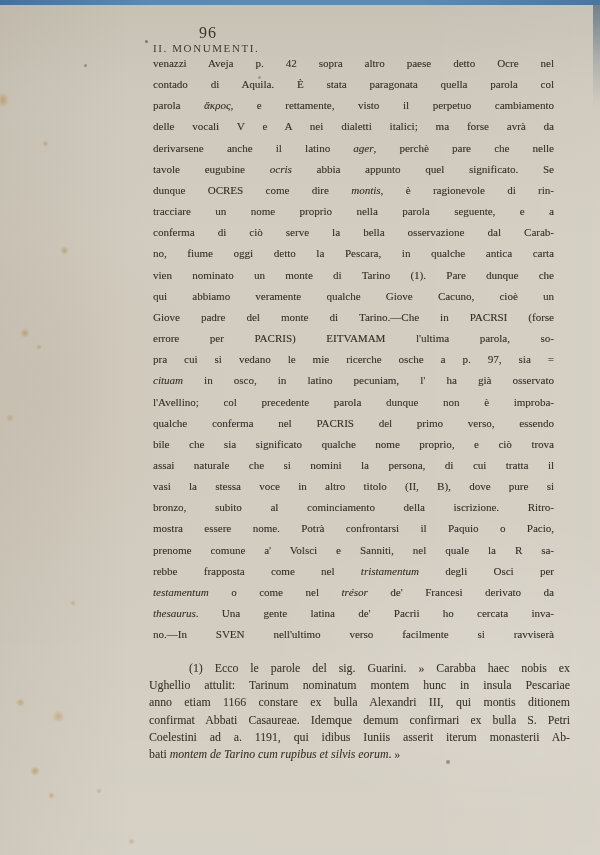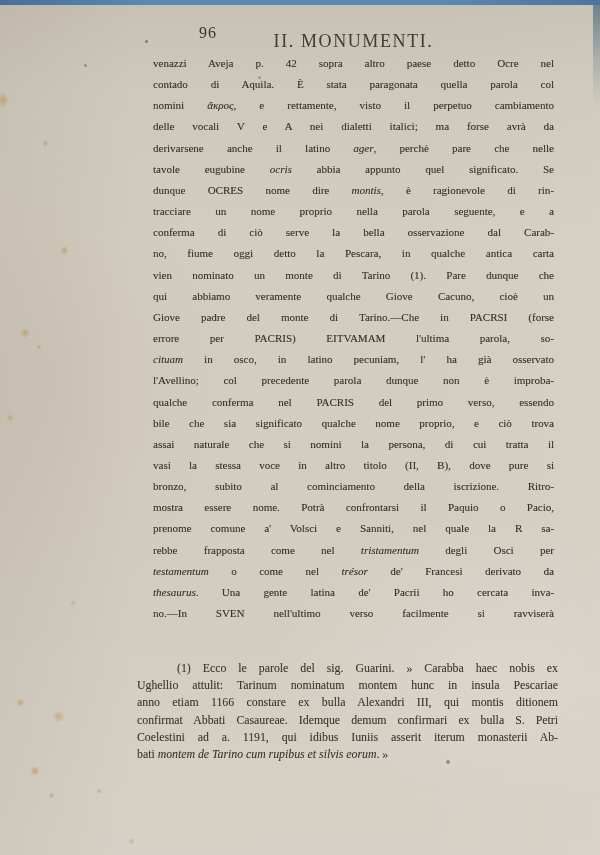--- a/index.html
+++ b/index.html
@@ -25,30 +25,30 @@
     background:linear-gradient(180deg,rgba(104,122,134,0.9),rgba(138,148,153,0.45) 55%,rgba(150,155,155,0) 100%);
   }
   .header{
     position:absolute;left:153px;top:24px;width:401px;height:20px;
   }
   .pgnum{
     position:absolute;left:14px;top:0;
     font-size:16px;letter-spacing:1px;color:#3a352c;margin-left:32px;
   }
   .rhead{
-    position:absolute;left:0;top:7px;width:100%;
-    text-align:center;font-size:18px;letter-spacing:1.6px;color:#413b31;
+    position:absolute;left:0;top:18px;width:100%;
+    text-align:left;font-size:11px;letter-spacing:1.6px;color:#413b31;
   }
   .bodytext{
     position:absolute;left:153px;top:53px;width:401px;
     font-size:11px;line-height:21.15px;
     text-shadow:0.3px 0.3px 0 rgba(52,45,36,0.32);
   }
   .footnote{
-    position:absolute;left:137px;top:660px;width:421px;
+    position:absolute;left:149px;top:660px;width:421px;
     font-size:11.8px;line-height:17.2px;
     color:#3b352c;
     text-shadow:0.2px 0.2px 0 rgba(52,45,36,0.25);
   }
   .footnote .tline:first-child{text-indent:40px;}
   .tline{
     text-align:justify;
     -moz-text-align-last:justify;
     text-align-last:justify;
     white-space:normal;
@@ -66,32 +66,33 @@
   <div class="right-strip"></div>
 
   <div class="header">
     <span class="pgnum">96</span>
     <span class="rhead">II. MONUMENTI.</span>
   </div>
 
   <div class="bodytext">
       <div class="tline"><span>venazzi Aveja p. 42 sopra altro paese detto Ocre nel</span></div>
       <div class="tline"><span>contado di Aquila. È stata paragonata quella parola col</span></div>
-      <div class="tline"><span>nomini </span><span class="it">ἄκρος</span><span>, e rettamente, visto il perpetuo cambiamento</span></div>
+      <div class="tline"><span>parola </span><span class="it">ἄκρος</span><span>, e rettamente, visto il perpetuo cambiamento</span></div>
       <div class="tline"><span>delle vocali V e A nei dialetti italici; ma forse avrà da</span></div>
       <div class="tline"><span>derivarsene anche il latino </span><span class="it">ager</span><span>, perchè pare che nelle</span></div>
       <div class="tline"><span>tavole eugubine </span><span class="it">ocris</span><span> abbia appunto quel significato. Se</span></div>
-      <div class="tline"><span>dunque OCRES nome dire </span><span class="it">montis</span><span>, è ragionevole di rin-</span></div>
+      <div class="tline"><span>dunque OCRES come dire </span><span class="it">montis</span><span>, è ragionevole di rin-</span></div>
       <div class="tline"><span>tracciare un nome proprio nella parola seguente, e a</span></div>
       <div class="tline"><span>conferma di ciò serve la bella osservazione dal Carab-</span></div>
       <div class="tline"><span>no, fiume oggi detto la Pescara, in qualche antica carta</span></div>
       <div class="tline"><span>vien nominato un monte di Tarino (1). Pare dunque che</span></div>
       <div class="tline"><span>qui abbiamo veramente qualche Giove Cacuno, cioè un</span></div>
       <div class="tline"><span>Giove padre del monte di Tarino.—Che in PACRSI (forse</span></div>
       <div class="tline"><span>errore per PACRIS) EITVAMAM l'ultima parola, so-</span></div>
+      <div class="tline"><span>pra cui si vedano le mie ricerche osche a p. 97, sia =</span></div>
       <div class="tline"><span class="it">cituam</span><span> in osco, in latino pecuniam, l' ha già osservato</span></div>
       <div class="tline"><span>l'Avellino; col precedente parola dunque non è improba-</span></div>
       <div class="tline"><span>qualche conferma nel PACRIS del primo verso, essendo</span></div>
       <div class="tline"><span>bile che sia significato qualche nome proprio, e ciò trova</span></div>
       <div class="tline"><span>assai naturale che si nomini la persona, di cui tratta il</span></div>
       <div class="tline"><span>vasi la stessa voce in altro titolo (II, B), dove pure si</span></div>
       <div class="tline"><span>bronzo, subito al cominciamento della iscrizione. Ritro-</span></div>
       <div class="tline"><span>mostra essere nome. Potrà confrontarsi il Paquio o Pacio,</span></div>
       <div class="tline"><span>prenome comune a' Volsci e Sanniti, nel quale la R sa-</span></div>
       <div class="tline"><span>rebbe frapposta come nel </span><span class="it">tristamentum</span><span> degli Osci per</span></div>

